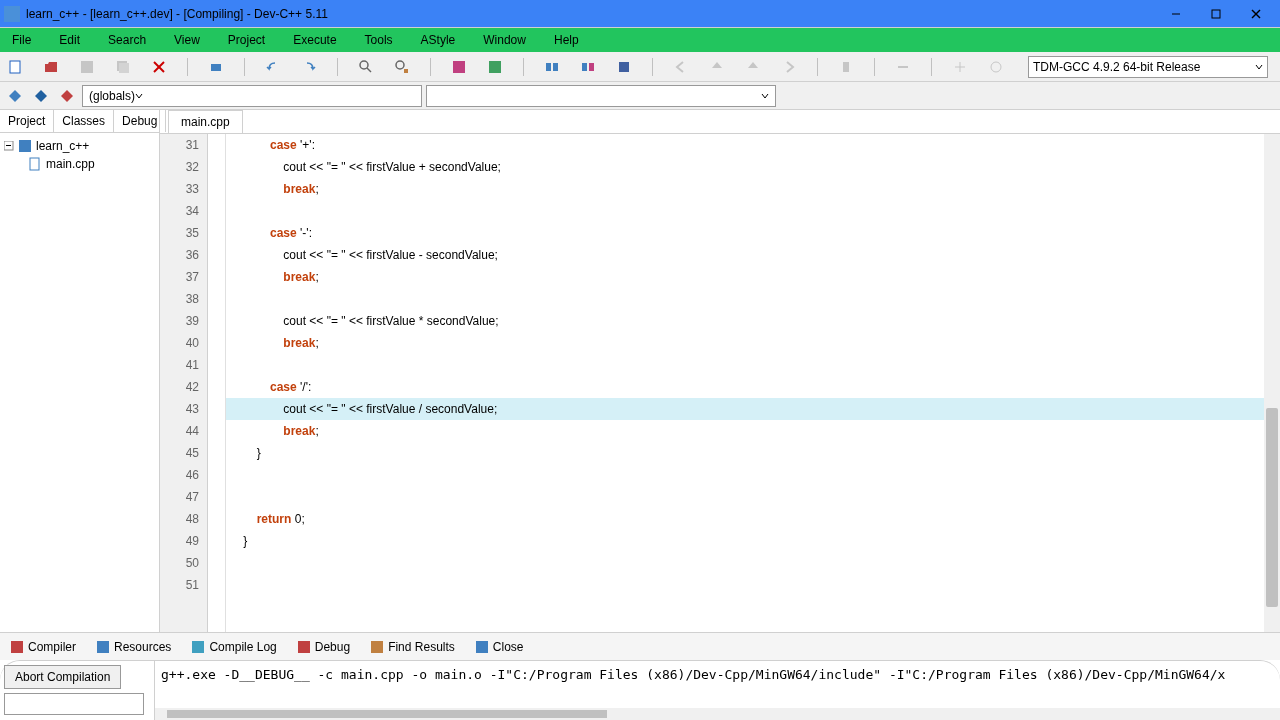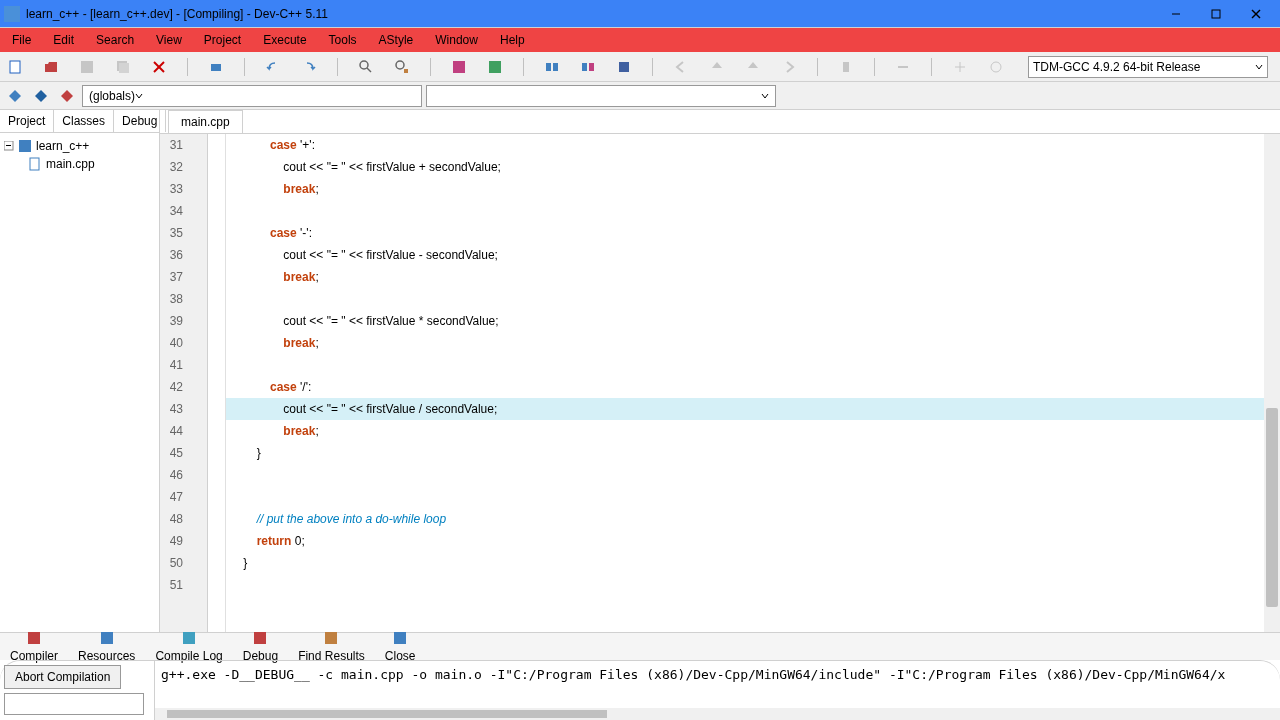--- a/index.html
+++ b/index.html
@@ -5,21 +5,21 @@
 * { margin: 0; padding: 0; box-sizing: border-box; font-family: 'Segoe UI', Tahoma, sans-serif; font-size: 12px; }
 body { background: #fff; width: 1280px; height: 720px; overflow: hidden; display: flex; flex-direction: column; }
 
 .titlebar { height: 28px; background: #3b82f6; border-bottom: 1px solid #d0d0d0; display: flex; align-items: center; padding: 0 4px; }
 .titlebar-icon { width: 16px; height: 16px; background: #4a90d9; margin-right: 6px; }
 .titlebar-text { flex: 1; font-size: 12px; color: #000; }
 .win-controls { display: flex; gap: 0; }
 .win-btn { width: 40px; height: 26px; display: flex; align-items: center; justify-content: center; cursor: pointer; }
 .win-btn svg { width: 12px; height: 12px; }
 
-.menubar { height: 24px; display: flex; align-items: center; padding: 0 4px; gap: 6px; background: #ef4444; }
+.menubar { height: 24px; display: flex; align-items: center; padding: 0 4px; gap: 12px; background: #22c55e; }
 .menu-item { padding: 2px 8px; cursor: pointer; }
 
 .toolbar { height: 30px; display: flex; align-items: center; padding: 2px 4px; gap: 14px; background: #f0f0f0; border-bottom: 1px solid #d0d0d0; }
 .tb-btn { width: 22px; height: 22px; display: flex; align-items: center; justify-content: center; cursor: pointer; }
 .tb-sep { width: 1px; height: 18px; background: #c0c0c0; margin: 0 3px; }
 .tb-combo { height: 22px; border: 1px solid #999; background: #fff; padding: 0 4px; display: flex; align-items: center; font-family: 'Consolas', monospace; }
 .tb-combo.compiler { width: 240px; margin-left: auto; margin-right: 8px; justify-content: space-between; }
 
 .secondbar { height: 28px; display: flex; align-items: center; padding: 2px 4px; gap: 4px; background: #f0f0f0; border-bottom: 1px solid #d0d0d0; }
 .sb-combo { height: 22px; border: 1px solid #999; background: #fff; padding: 0 6px; display: flex; align-items: center; font-family: 'Consolas', monospace; }
@@ -34,36 +34,36 @@
 .tree { padding: 4px; }
 .tree-item { display: flex; align-items: center; gap: 4px; padding: 2px 0; cursor: pointer; }
 .tree-item.child { padding-left: 24px; }
 .tree-icon { width: 14px; height: 14px; }
 
 .editor-area { flex: 1; display: flex; flex-direction: column; }
 .filetabs { height: 24px; display: flex; align-items: flex-end; border-bottom: 1px solid #d0d0d0; padding-left: 8px; }
 .filetab { padding: 4px 12px; border: 1px solid #d0d0d0; border-bottom: none; background: #fff; cursor: pointer; }
 
 .code-container { flex: 1; display: flex; overflow: hidden; position: relative; }
-.gutter { width: 48px; background: #f0f0f0; border-right: 1px solid #d0d0d0; text-align: right; padding-right: 24px; font-family: 'Consolas', monospace; font-size: 16px; color: #666; }
+.gutter { width: 48px; background: #f0f0f0; border-right: 1px solid #d0d0d0; text-align: right; padding-right: 8px; font-family: 'Consolas', monospace; font-size: 16px; color: #666; }
 .gutter-line { height: 22px; line-height: 22px; }
 .fold-col { width: 18px; border-right: 1px solid #e0e0e0; }
 .code { flex: 1; font-family: 'Consolas', monospace; font-size: 16px; position: relative; }
 .code-line { height: 22px; line-height: 22px; white-space: pre; padding-left: 4px; }
 .code-line.highlight { background: #d5f0f7; }
 .kw { color: #c2410c; font-weight: bold; }
 .str { color: #000; }
 .comment { color: #0080c0; font-style: italic; }
 .num { color: #000; }
 
 .vscroll { position: absolute; right: 0; top: 0; width: 16px; height: 100%; background: #f0f0f0; }
 .vscroll-thumb { position: absolute; right: 2px; width: 12px; background: #c0c0c0; border-radius: 2px; }
 
 .bottom-tabs { height: 28px; display: flex; align-items: center; padding: 2px 6px; gap: 12px; border-top: 1px solid #d0d0d0; background: #f5f5f5; }
-.btab { display: flex; align-items: center; gap: 4px; cursor: pointer; padding: 2px 4px; flex-direction: column; }
+.btab { display: flex; align-items: center; gap: 4px; cursor: pointer; padding: 2px 4px; }
 .btab-icon { width: 14px; height: 14px; }
 
 .bottom-panel { height: 60px; border-top: 1px solid #d0d0d0; display: flex; border-radius: 20px; }
 .abort-col { width: 155px; border-right: 1px solid #d0d0d0; padding: 4px; }
 .abort-btn { padding: 4px 10px; border: 1px solid #999; background: #f0f0f0; cursor: pointer; margin-bottom: 4px; display: inline-block; }
 .abort-input { width: 140px; height: 22px; border: 1px solid #999; }
 .log-area { flex: 1; padding: 6px; font-family: 'Consolas', monospace; font-size: 13px; overflow: hidden; white-space: nowrap; }
 .hscroll { height: 12px; background: #f0f0f0; position: relative; }
 .hscroll-thumb { position: absolute; left: 12px; width: 440px; height: 8px; top: 2px; background: #c0c0c0; }
 
@@ -344,21 +344,20 @@
           <div class="code-line"></div>
           <div class="code-line">                cout &lt;&lt; <span class="str">"= "</span> &lt;&lt; firstValue * secondValue;</div>
           <div class="code-line">                <span class="kw">break</span>;</div>
           <div class="code-line"></div>
           <div class="code-line">            <span class="kw">case </span>'/':</div>
           <div class="code-line highlight">                cout &lt;&lt; <span class="str">"= "</span> &lt;&lt; firstValue / secondValue;</div>
           <div class="code-line">                <span class="kw">break</span>;</div>
           <div class="code-line">        }</div>
           <div class="code-line"></div>
           <div class="code-line"></div>
-          <div class="code-line">        <span class="comment">// put the above into a do-while loop</span></div>
           <div class="code-line">        <span class="kw">return </span><span class="num">0</span>;</div>
           <div class="code-line">    }</div>
         </div>
       <div class="vscroll">
         <div class="vscroll-thumb" style="top:55%;height:40%"></div>
       </div>
     </div>
   </div>
 </div>
 

